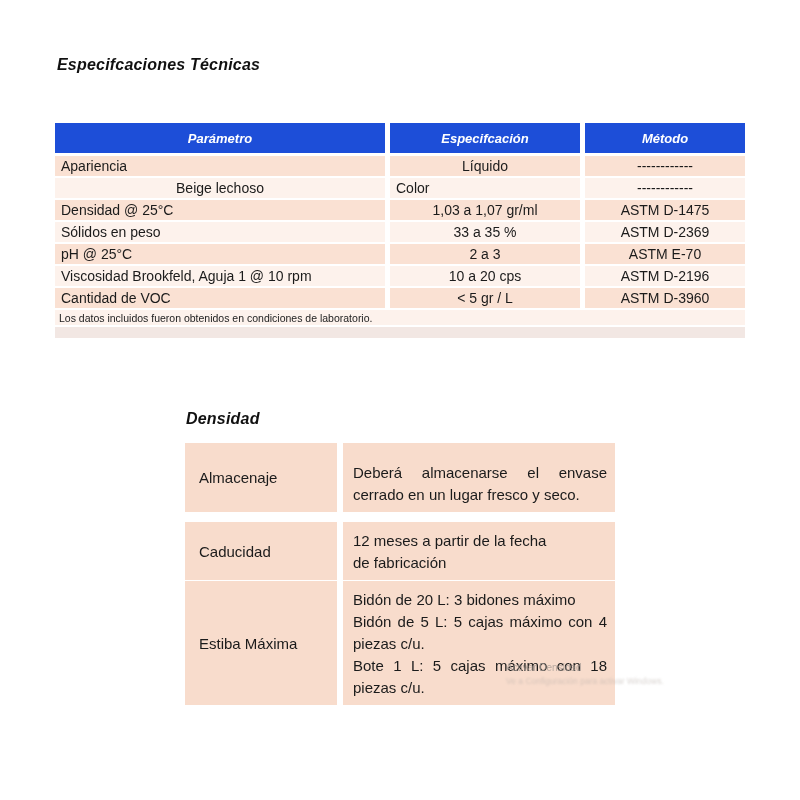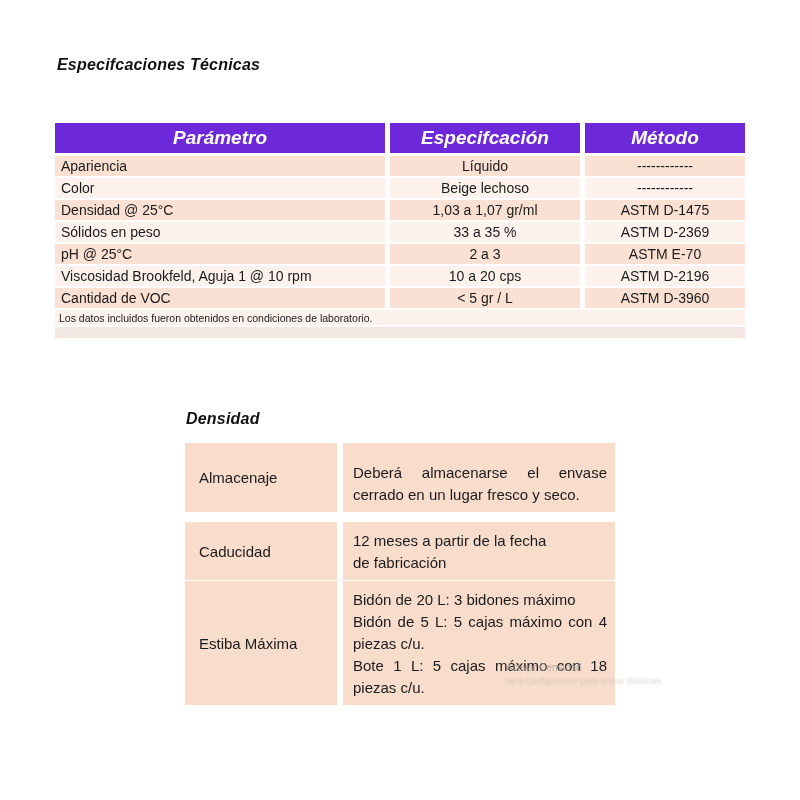--- a/index.html
+++ b/index.html
@@ -21,25 +21,25 @@
   #spec-table { position: absolute; left: 55px; top: 123px; width: 690px; }
 
   .spec-grid {
     display: grid;
     grid-template-columns: 330px 190px 160px;
     column-gap: 5px;
     margin-bottom: 2px;
   }
   .spec-header { height: 30px; margin-bottom: 3px; }
   .spec-header .cell {
-    background: #6d28d9;
+    background: #1d4ed8;
     color: #ffffff;
     font-weight: bold;
     font-style: italic;
-    font-size: 19px;
+    font-size: 13px;
     display: flex;
     align-items: center;
     justify-content: center;
   }
   .spec-row { height: 20px; }
   .spec-row .cell {
     display: flex;
     align-items: center;
     font-size: 14px;
   }
@@ -115,22 +115,22 @@
     <div class="cell">Especifcación</div>
     <div class="cell">Método</div>
   </div>
 
   <div class="spec-grid spec-row row-a">
     <div class="cell param">Apariencia</div>
     <div class="cell center">Líquido</div>
     <div class="cell center">------------</div>
   </div>
   <div class="spec-grid spec-row row-b">
+    <div class="cell center">Beige lechoso</div>
     <div class="cell param">Color</div>
-    <div class="cell center">Beige lechoso</div>
     <div class="cell center">------------</div>
   </div>
   <div class="spec-grid spec-row row-a">
     <div class="cell param">Densidad @ 25°C</div>
     <div class="cell center">1,03 a 1,07 gr/ml</div>
     <div class="cell center">ASTM D-1475</div>
   </div>
   <div class="spec-grid spec-row row-b">
     <div class="cell param">Sólidos en peso</div>
     <div class="cell center">33 a 35 %</div>

